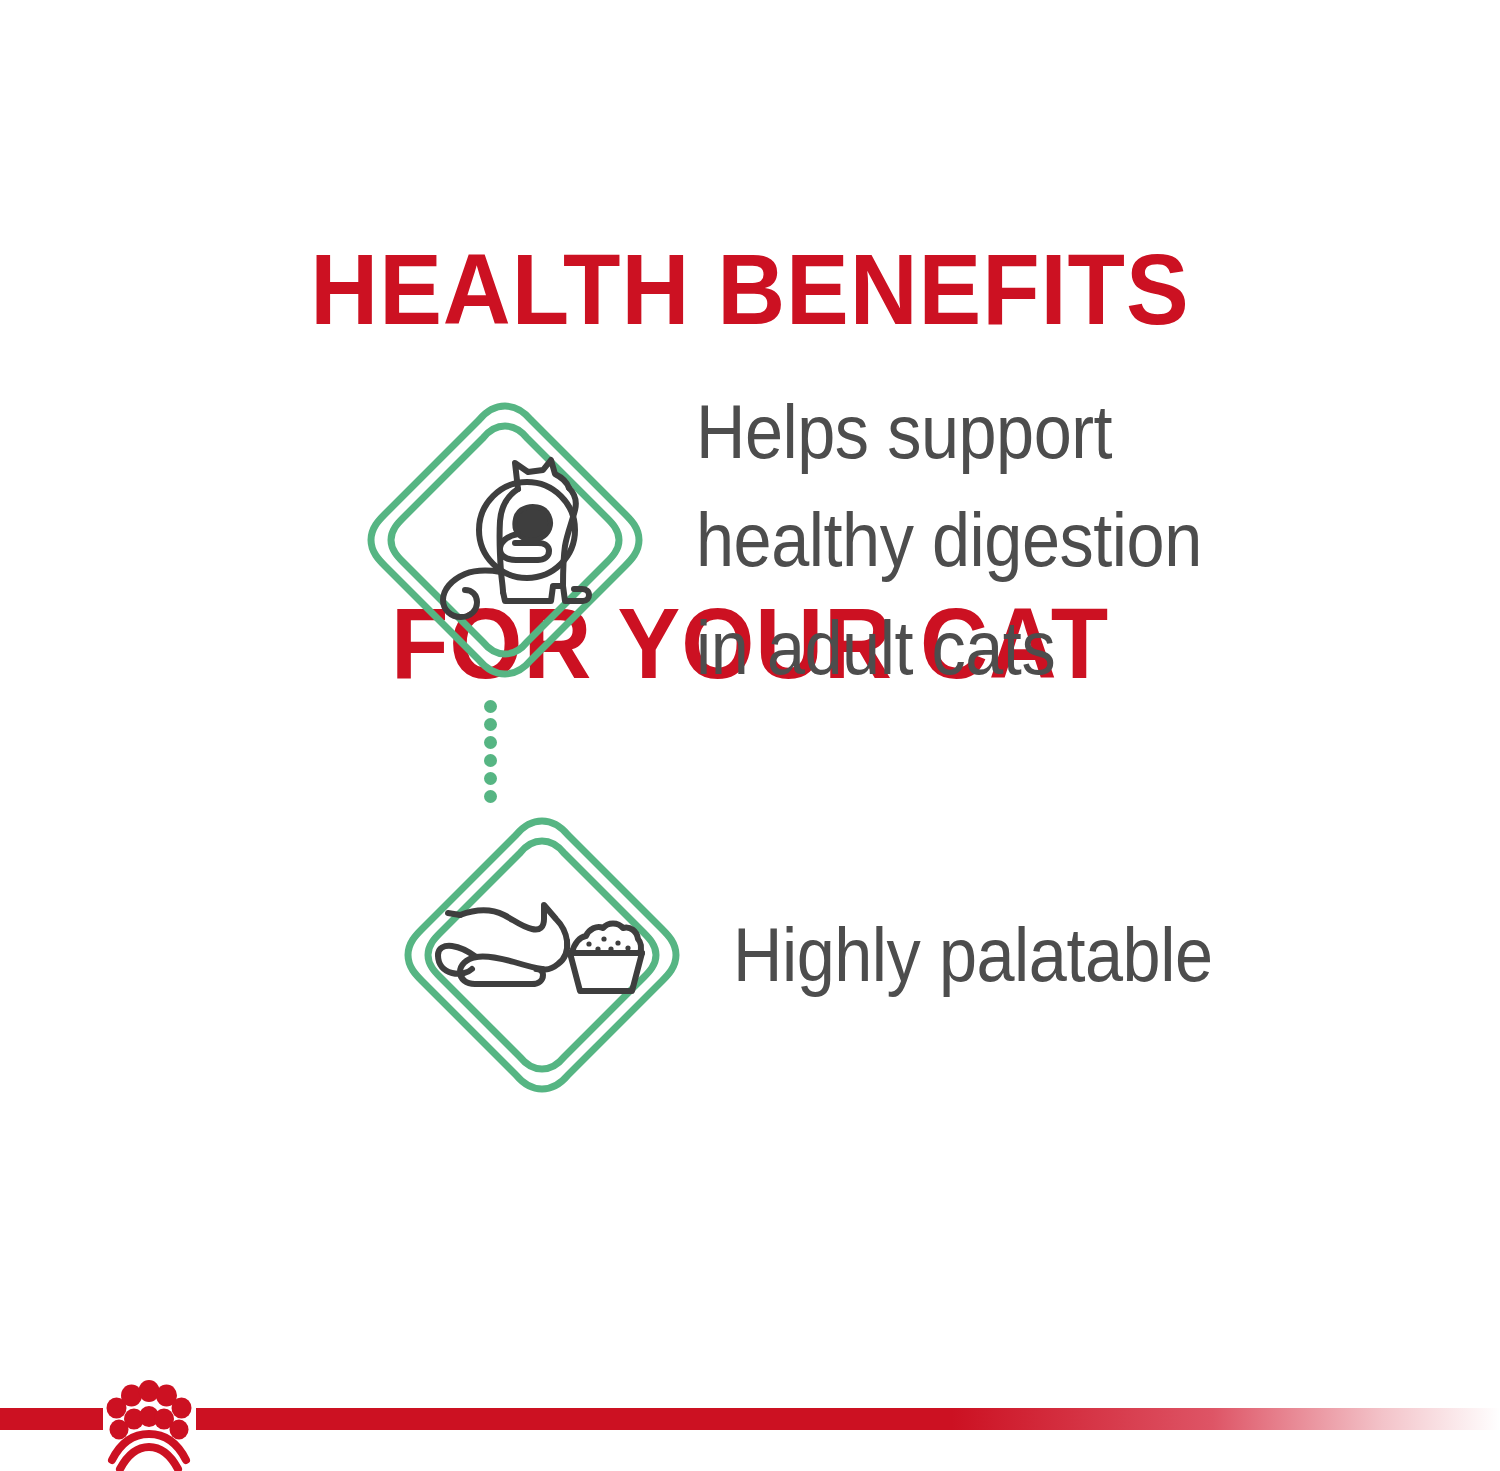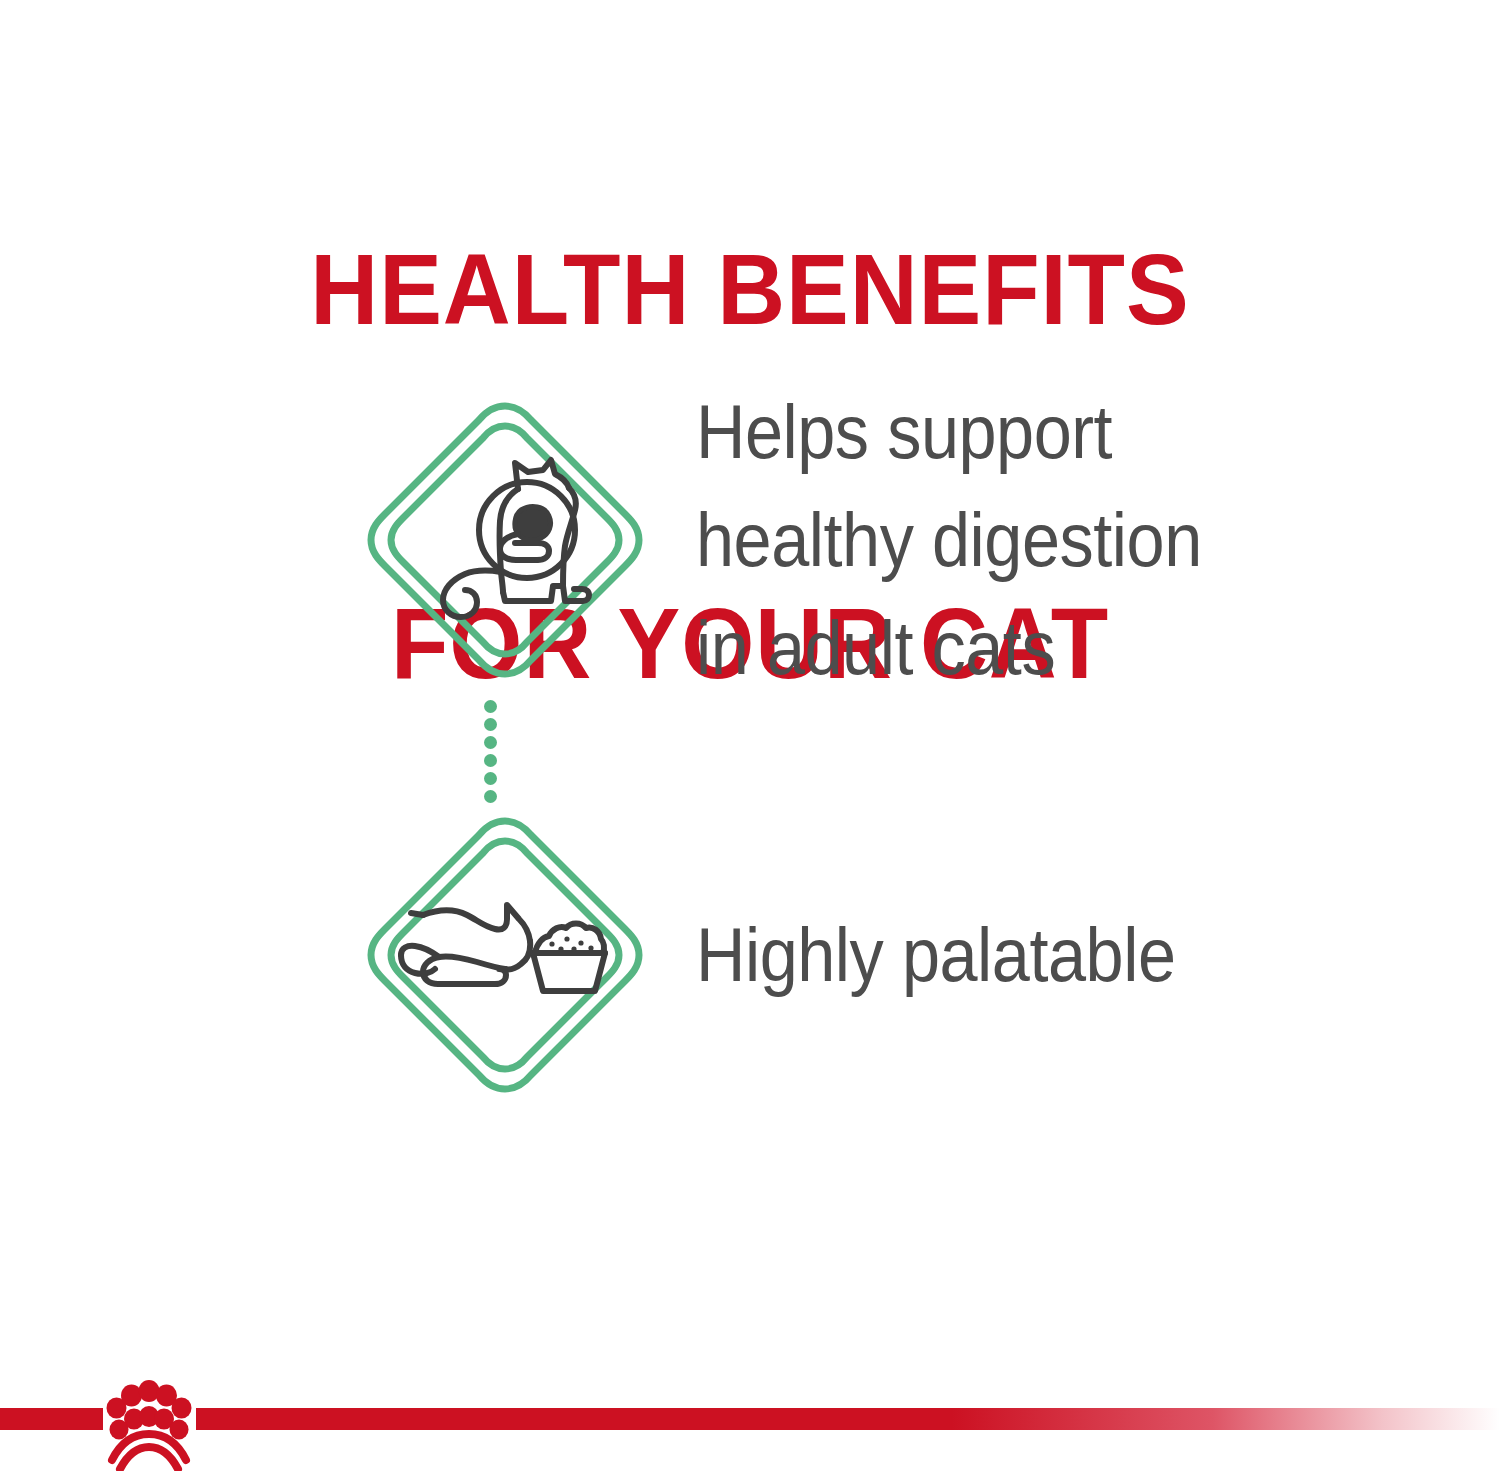--- a/index.html
+++ b/index.html
@@ -44,21 +44,21 @@
     width: 1500px;
   }
   .benefit-row {
     position: absolute;
     left: 0;
     width: 1392px;
     display: flex;
     align-items: center;
   }
   .benefit-row.row-0 { top: 0px;   height: 320px; }
-  .benefit-row.row-1 { top: 415px; height: 320px; }
+  .benefit-row.row-1 { top: 415px; height: 320px; margin-left: 37px; }
 
   .icon-wrap {
     position: relative;
     width: 330px;
     min-width: 330px;
     height: 320px;
     margin-left: 340px;
     display: flex;
     align-items: center;
     justify-content: center;

